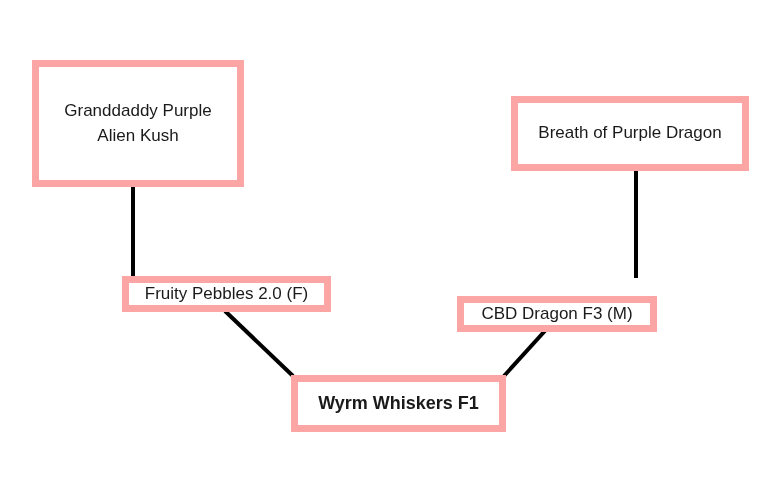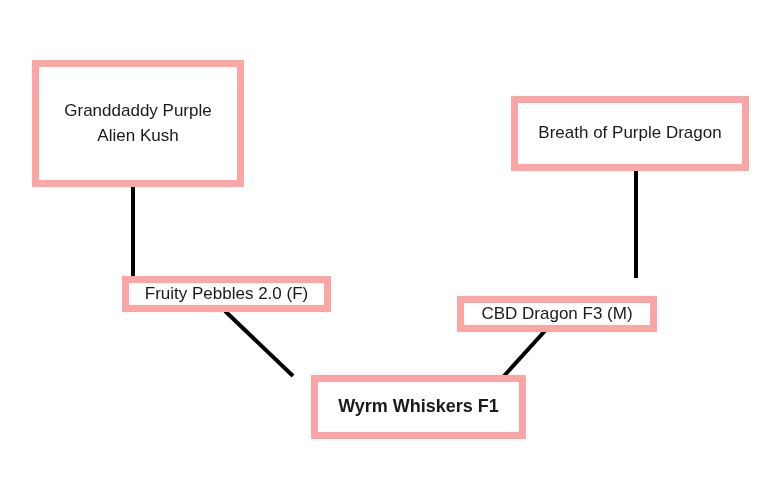--- a/index.html
+++ b/index.html
@@ -71,24 +71,23 @@
     left: 457px;
     top: 276px;
     width: 200px;
     height: 36px;
     margin-top: 20px;
   }
   #node-offspring {
     left: 291px;
     top: 375px;
     width: 215px;
-    height: 64px;
+    height: 57px;
     font-weight: bold;
     font-size: 18px;
-    margin-left: 20px;
   }
 </style>
 </head>
 <body>
 
 <div id="diagram-canvas">
 
   <svg id="connector-layer" viewBox="0 0 776 500" width="776" height="500" xmlns="http://www.w3.org/2000/svg">
     <line x1="133" y1="186" x2="133" y2="278" stroke="#000000" stroke-width="4"></line>
     <line x1="636" y1="170" x2="636" y2="278" stroke="#000000" stroke-width="4"></line>

